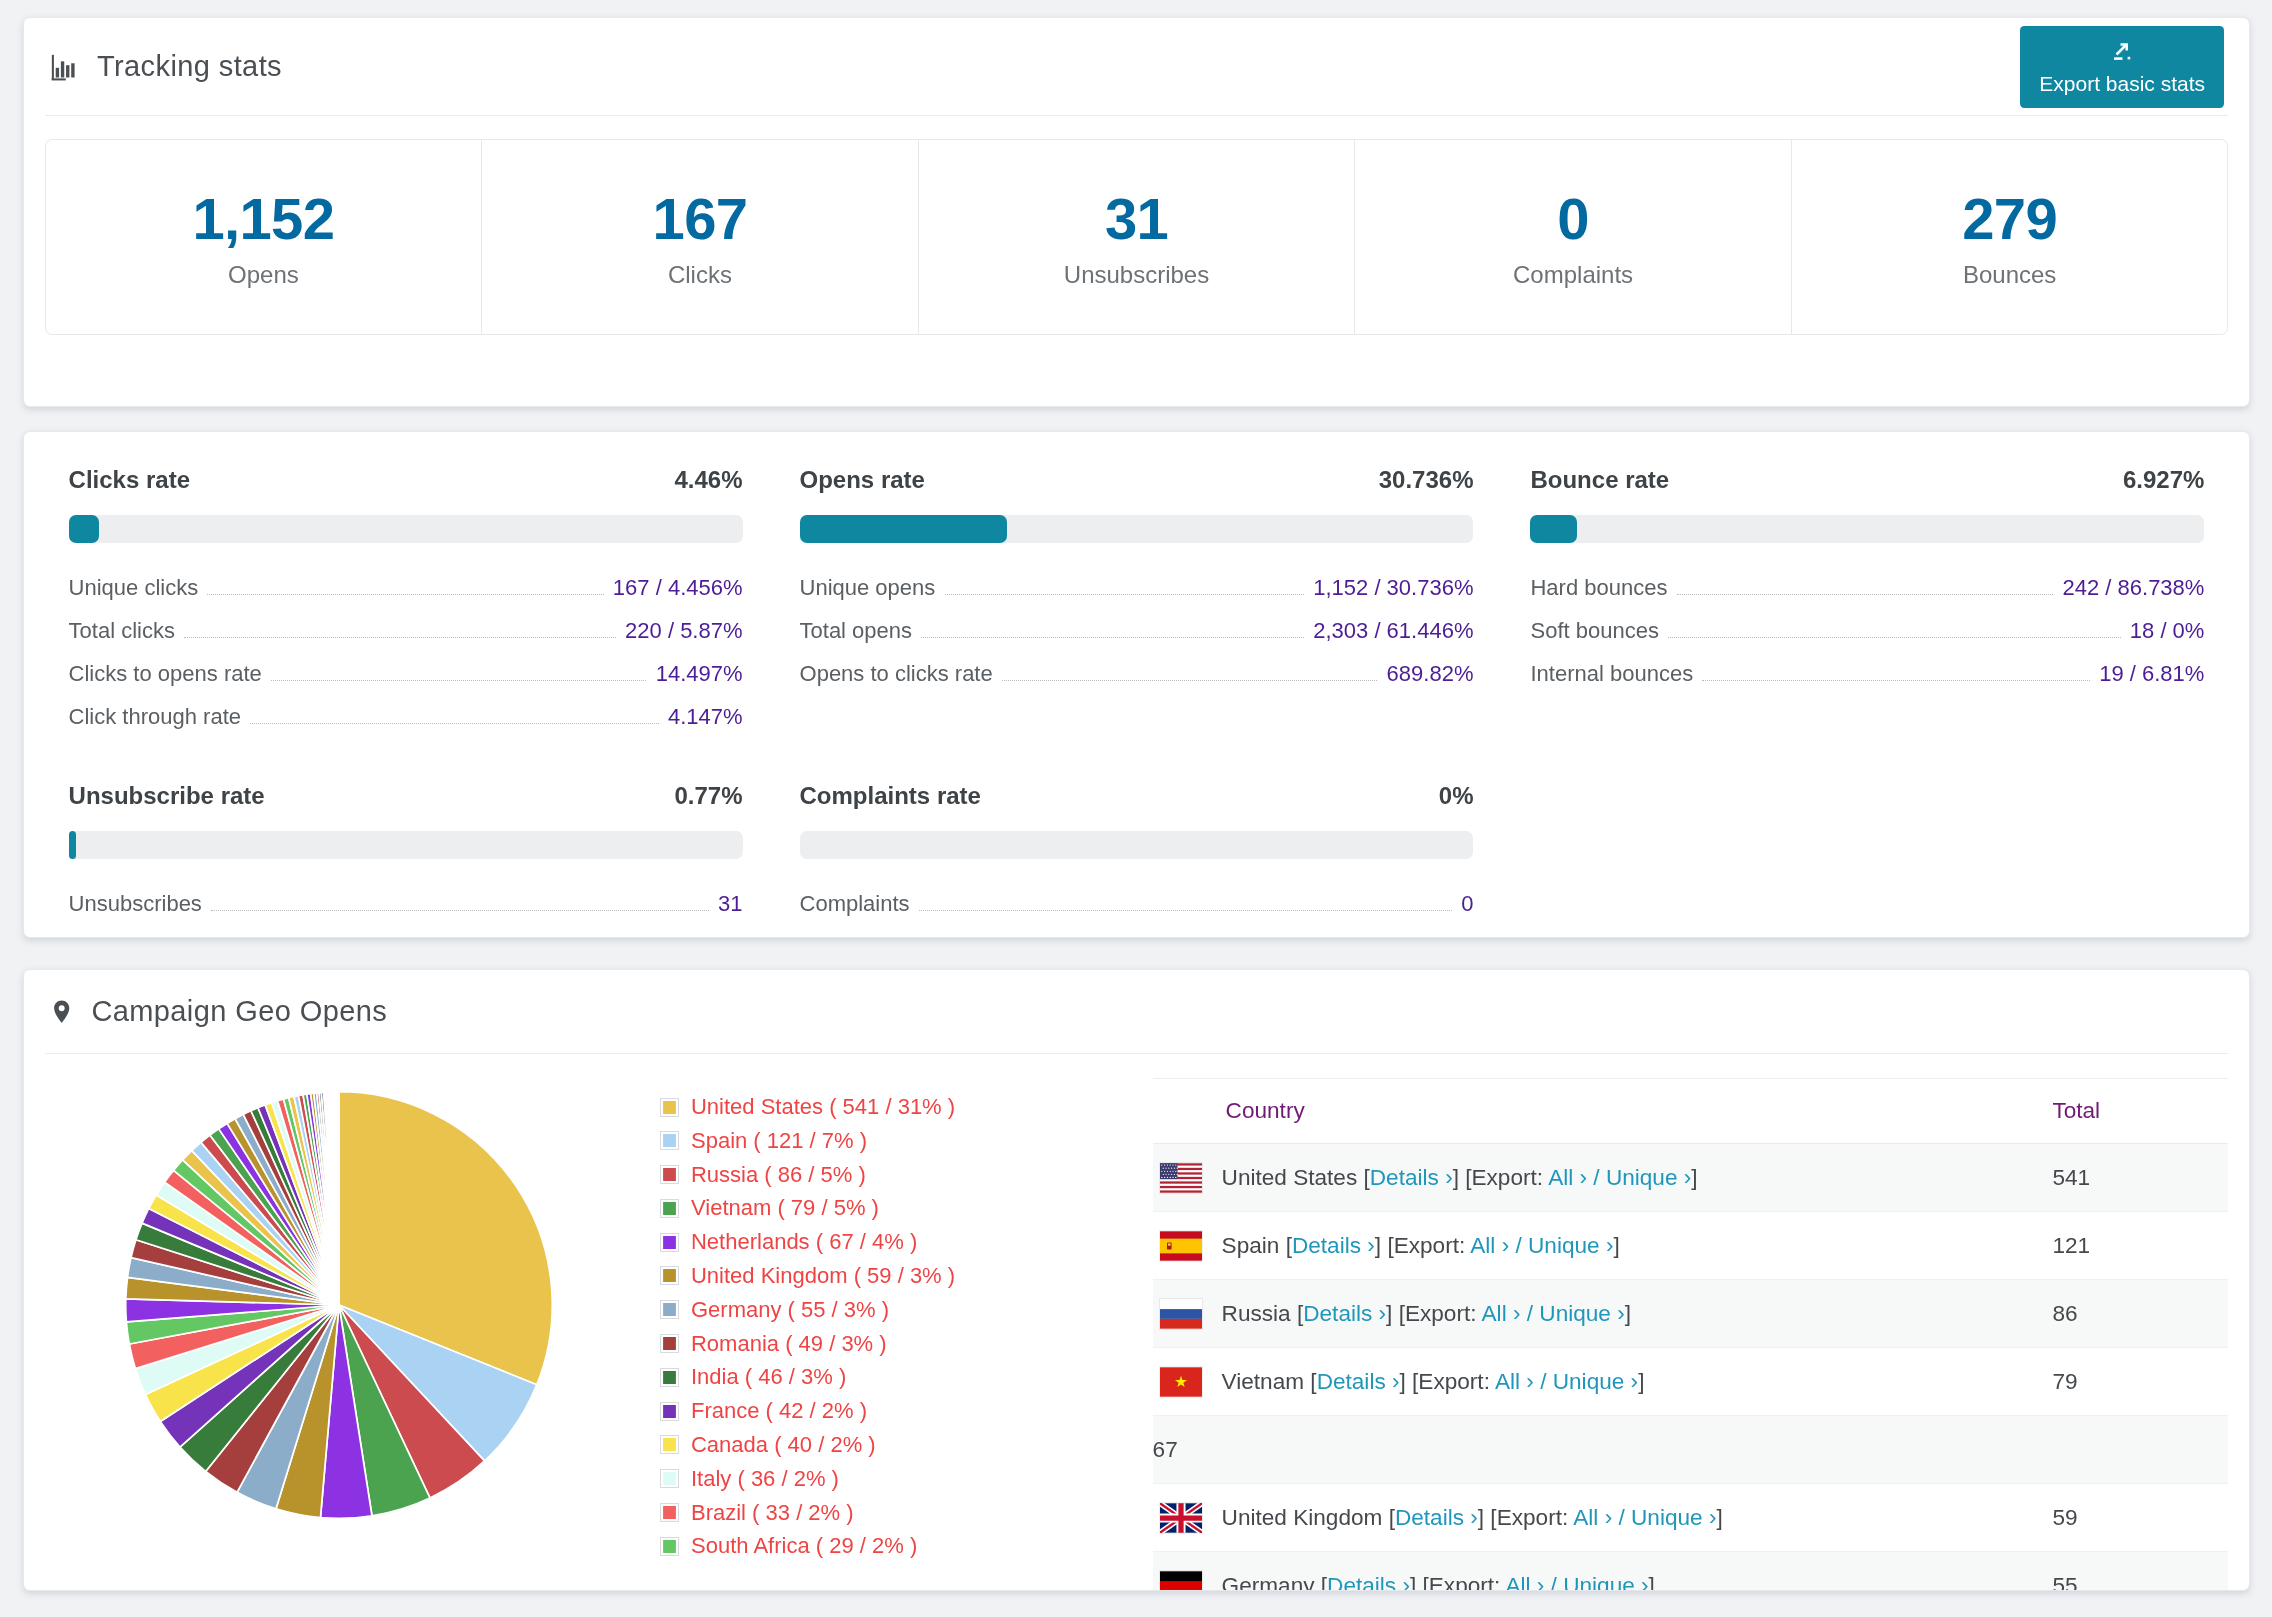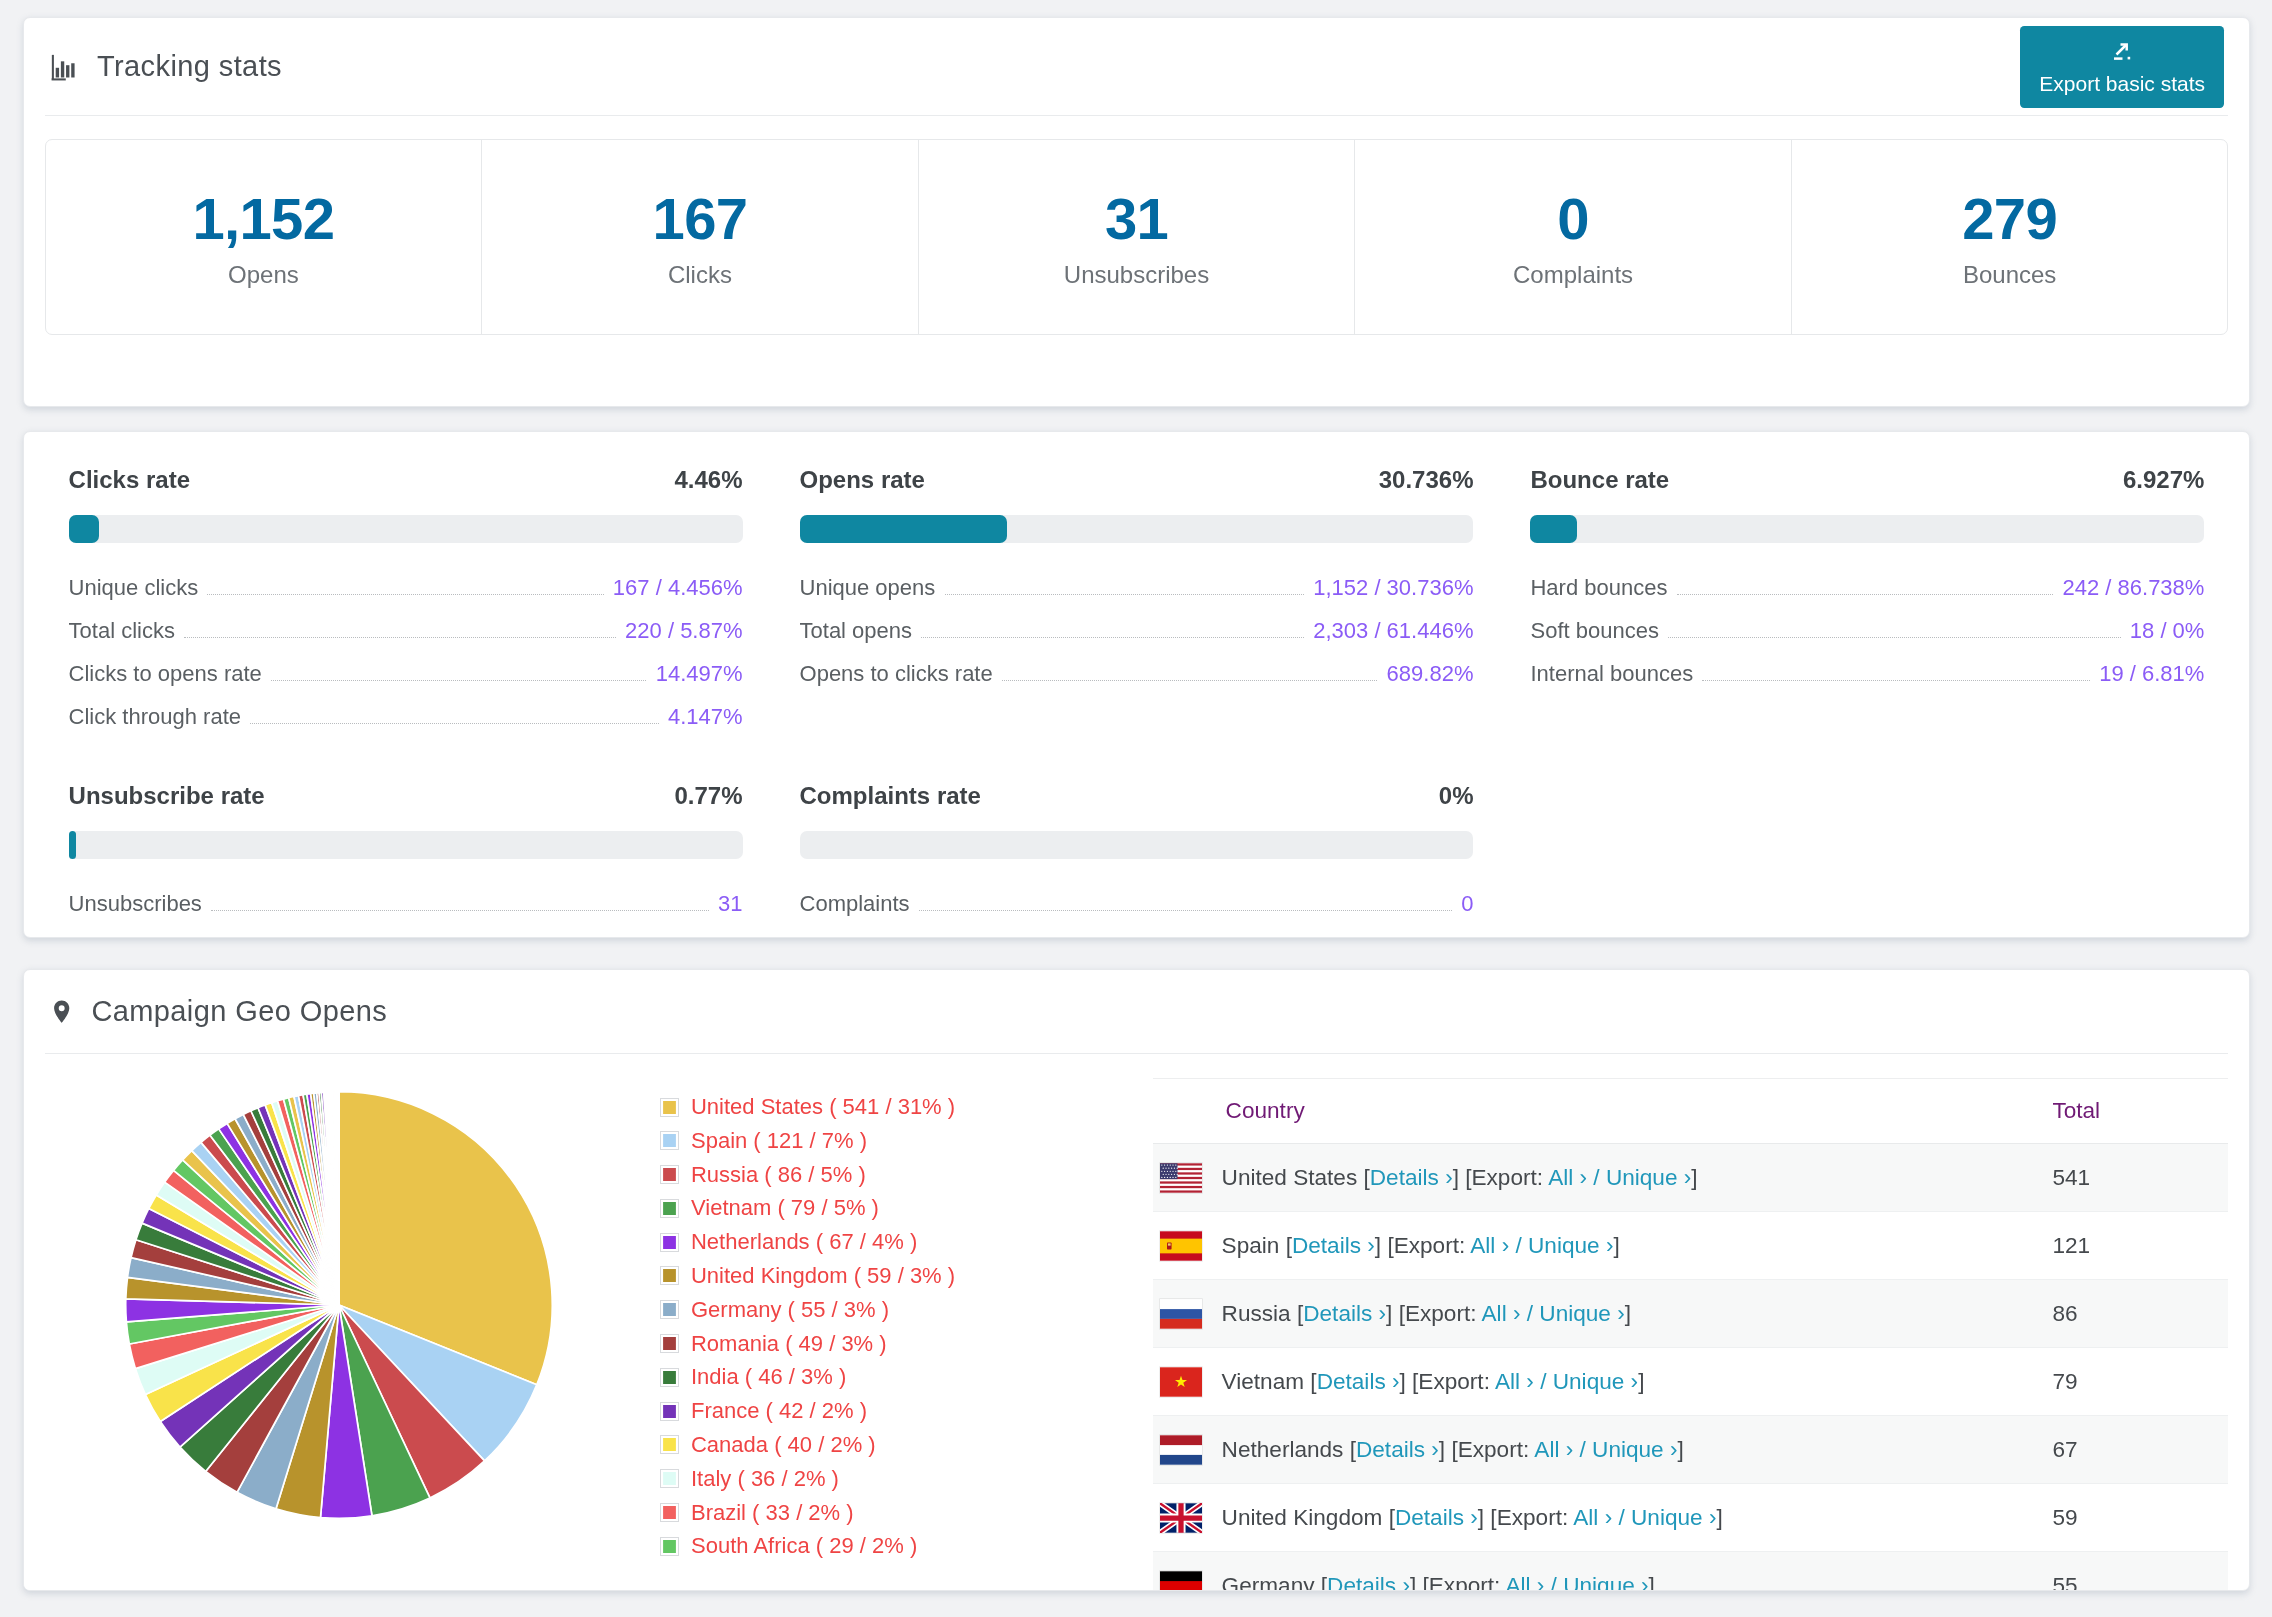--- a/index.html
+++ b/index.html
@@ -49,21 +49,21 @@
   .rates-row2 { margin-top: 52px; }
   .panel-head { display: flex; justify-content: space-between; align-items: baseline; }
   .panel-title, .panel-value { font-size: 24px; font-weight: bold; color: #3e4347; }
   .bar { margin-top: 21px; height: 28px; border-radius: 7px; background: #eceef0; position: relative; }
   .fill { position: absolute; left: 0; top: 0; bottom: 0; border-radius: 7px; min-width: 0; }
   .mrows { margin-top: 32px; }
   .mrow { display: flex; align-items: baseline; margin-top: 17px; font-size: 22px; }
   .mrow:first-child { margin-top: 0; }
   .mlabel { color: #5a5f63; white-space: nowrap; }
   .leader { flex: 1; border-bottom: 1.4px dotted #b9bcbf; margin: 0 9.2px 5px; min-width: 28px; }
-  .mvalue { color: #8b5cf6; white-space: nowrap; }
+  .mvalue { color: #4c1d95; white-space: nowrap; }
 
   
   .geo-content { display: flex; padding: 0 21px; align-items: flex-start; }
   .pie-box { width: 597px; flex: 0 0 auto; }
   .pie-box svg { display: block; margin: 25.4px 0 0 68px; }
   .legend { width: 511px; flex: 0 0 auto; padding: 40px 0 0 18.4px; }
   .legend-item { display: flex; align-items: center; margin-bottom: 7.8px; }
   .swatch { width: 19px; height: 19px; border: 1.4px solid #d8dadd; box-shadow: inset 0 0 0 2.1px #fff; margin-right: 12px; flex: 0 0 auto; }
   .legend-label { font-size: 22px; color: #ef4444; }
 
@@ -484,30 +484,20 @@
                 <svg viewBox="0 0 60 42">
                   <rect width="60" height="42" fill="#da251d"></rect>
                   <polygon fill="#ffec00" points="30,12 32.1,18 38.6,18.2 33.3,22 35.3,28.3 30,24.6 24.7,28.3 26.7,22 21.4,18.2 27.9,18"></polygon>
                 </svg>
               </span>
               <span><span>Vietnam</span> [<a class="t-link">Details ›</a>] [Export: <a class="t-link">All ›</a><span class="t-link"> / </span><a class="t-link">Unique ›</a>]</span>
             </div>
             <div class="total-cell">79</div>
           </div>
           <div class="t-row odd">
-            <div class="country-cell">
-              <span class="flag">
-                <svg viewBox="0 0 60 42">
-                  <rect width="60" height="42" fill="#fff"></rect>
-                  <rect width="60" height="14" fill="#ae1c28"></rect>
-                  <rect y="28" width="60" height="14" fill="#21468b"></rect>
-                </svg>
-              </span>
-              <span><span>Netherlands</span> [<a class="t-link">Details ›</a>] [Export: <a class="t-link">All ›</a><span class="t-link"> / </span><a class="t-link">Unique ›</a>]</span>
-            </div>
             <div class="total-cell">67</div>
           </div>
           <div class="t-row">
             <div class="country-cell">
               <span class="flag">
                 <svg viewBox="0 0 60 42">
                   <rect width="60" height="42" fill="#012169"></rect>
                   <path d="M0,0 60,42 M60,0 0,42" stroke="#fff" stroke-width="8"></path>
                   <path d="M0,0 60,42 M60,0 0,42" stroke="#c8102e" stroke-width="3.4"></path>
                   <path d="M30,0 V42 M0,21 H60" stroke="#fff" stroke-width="13"></path>

